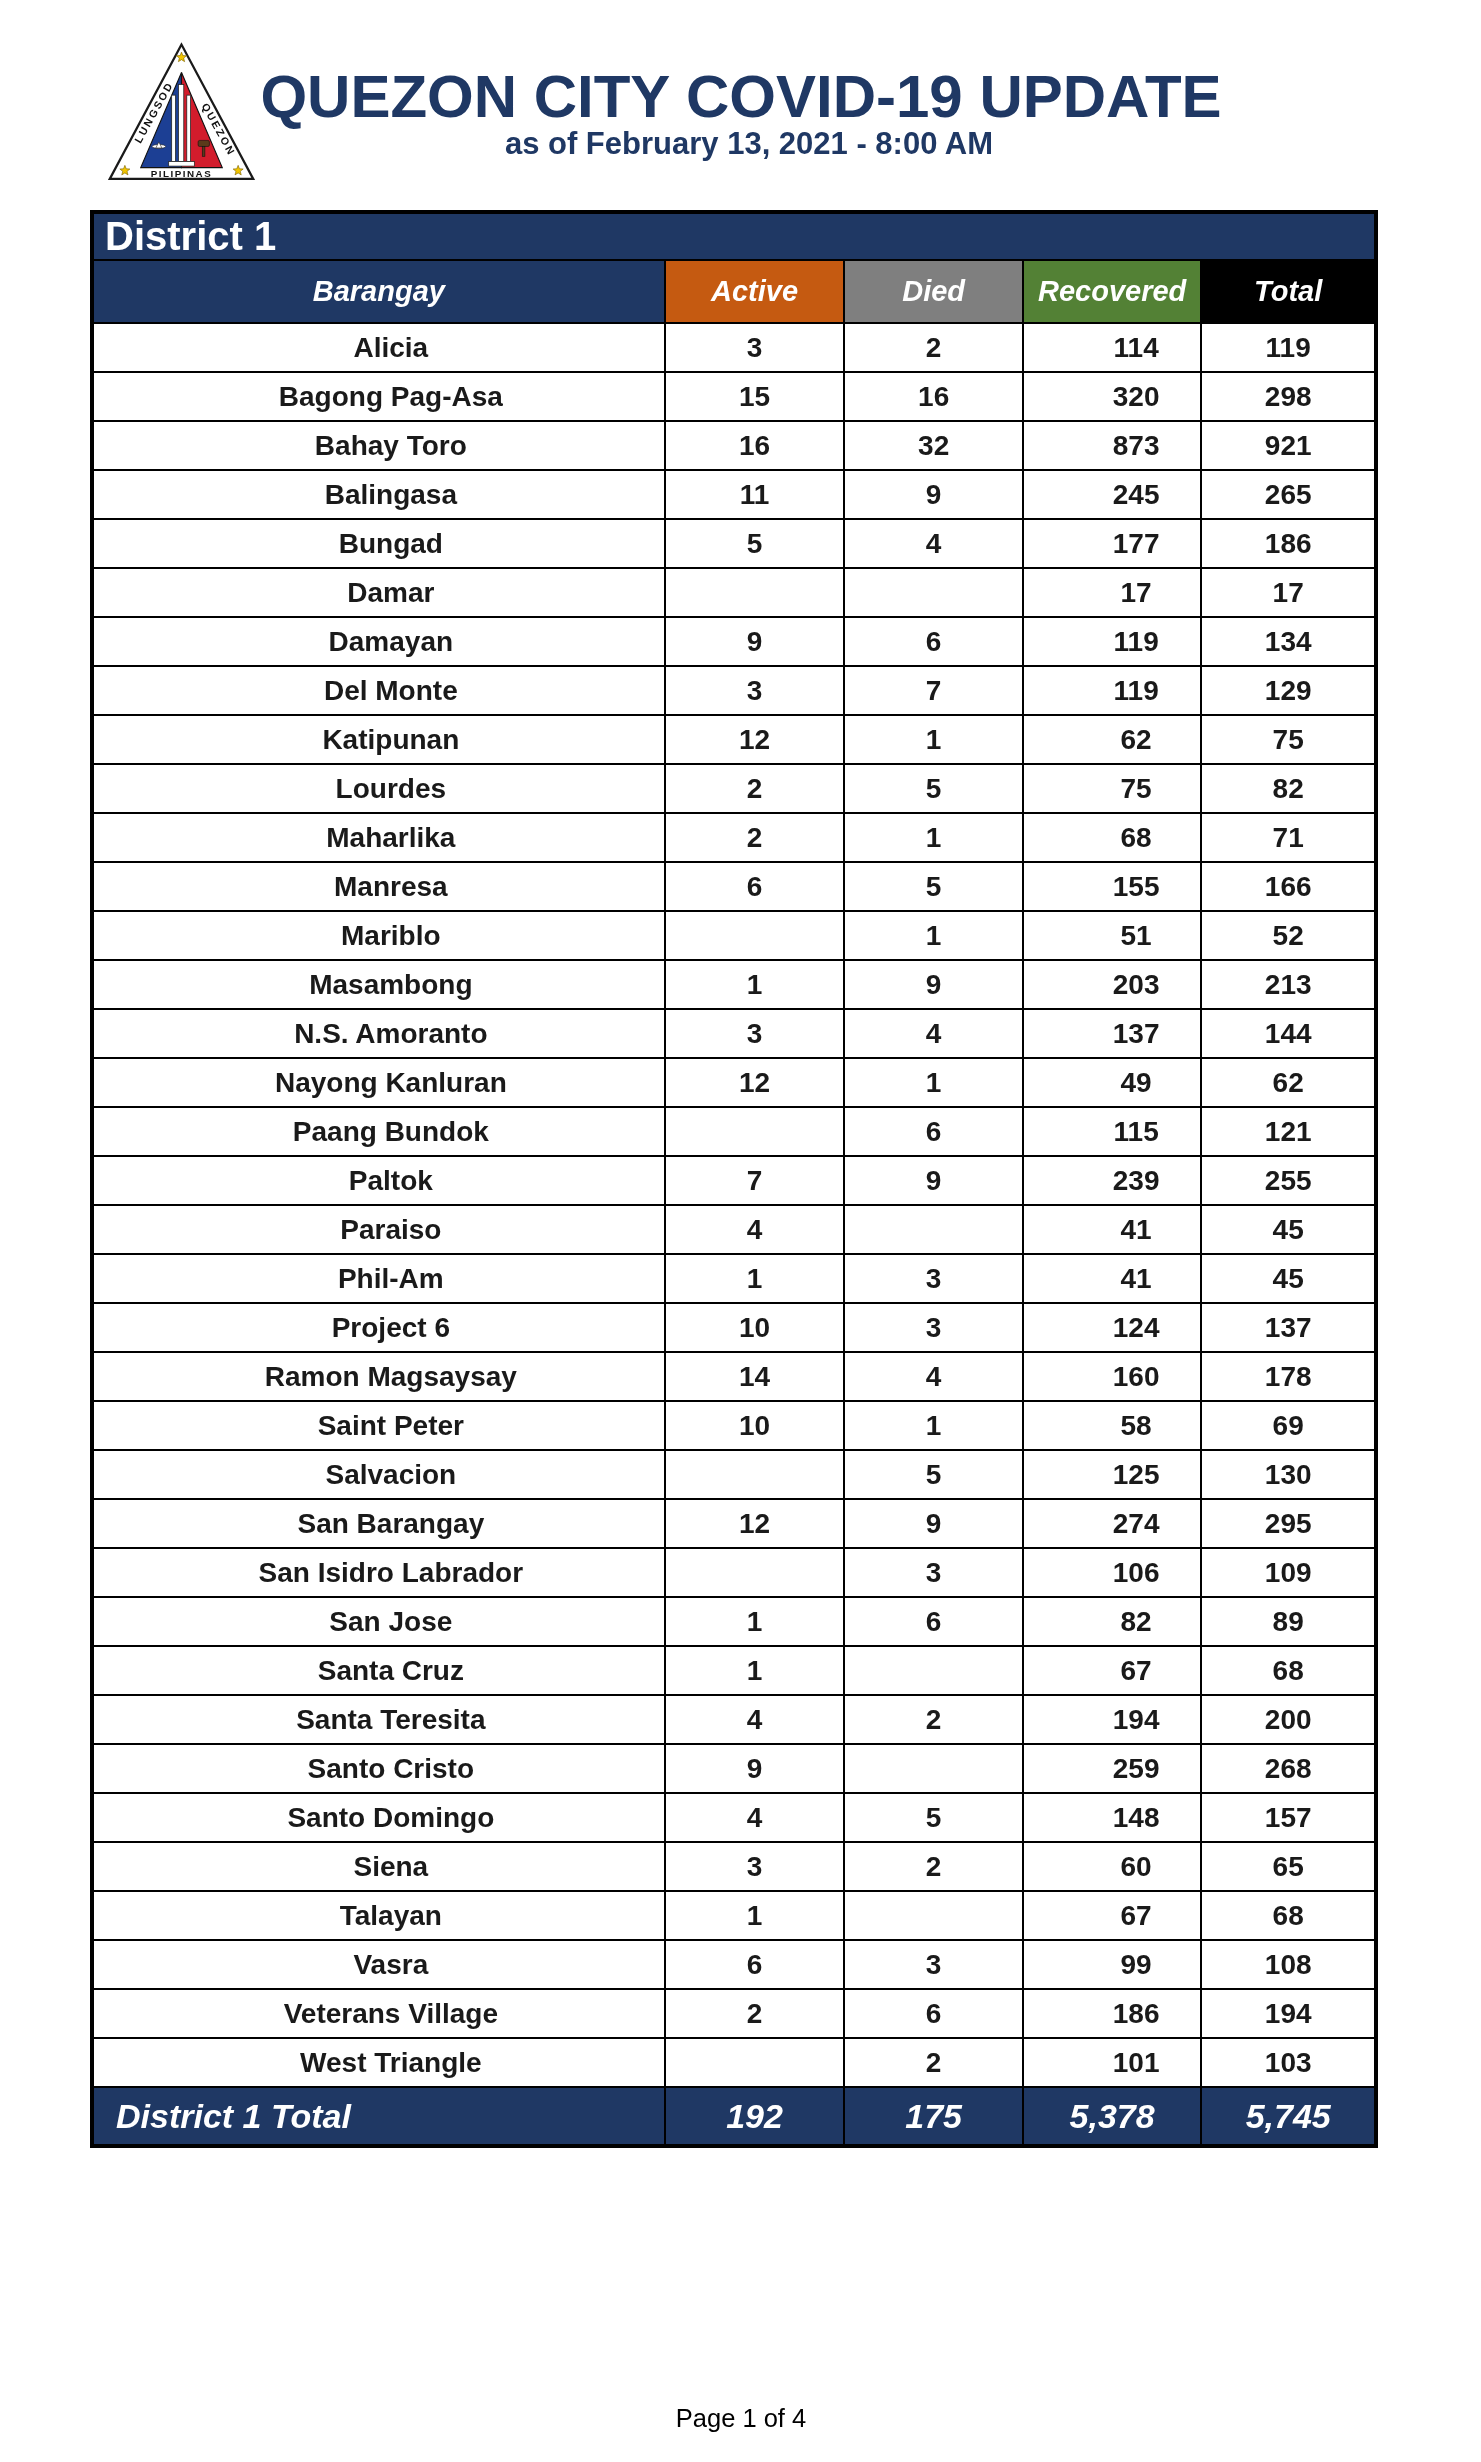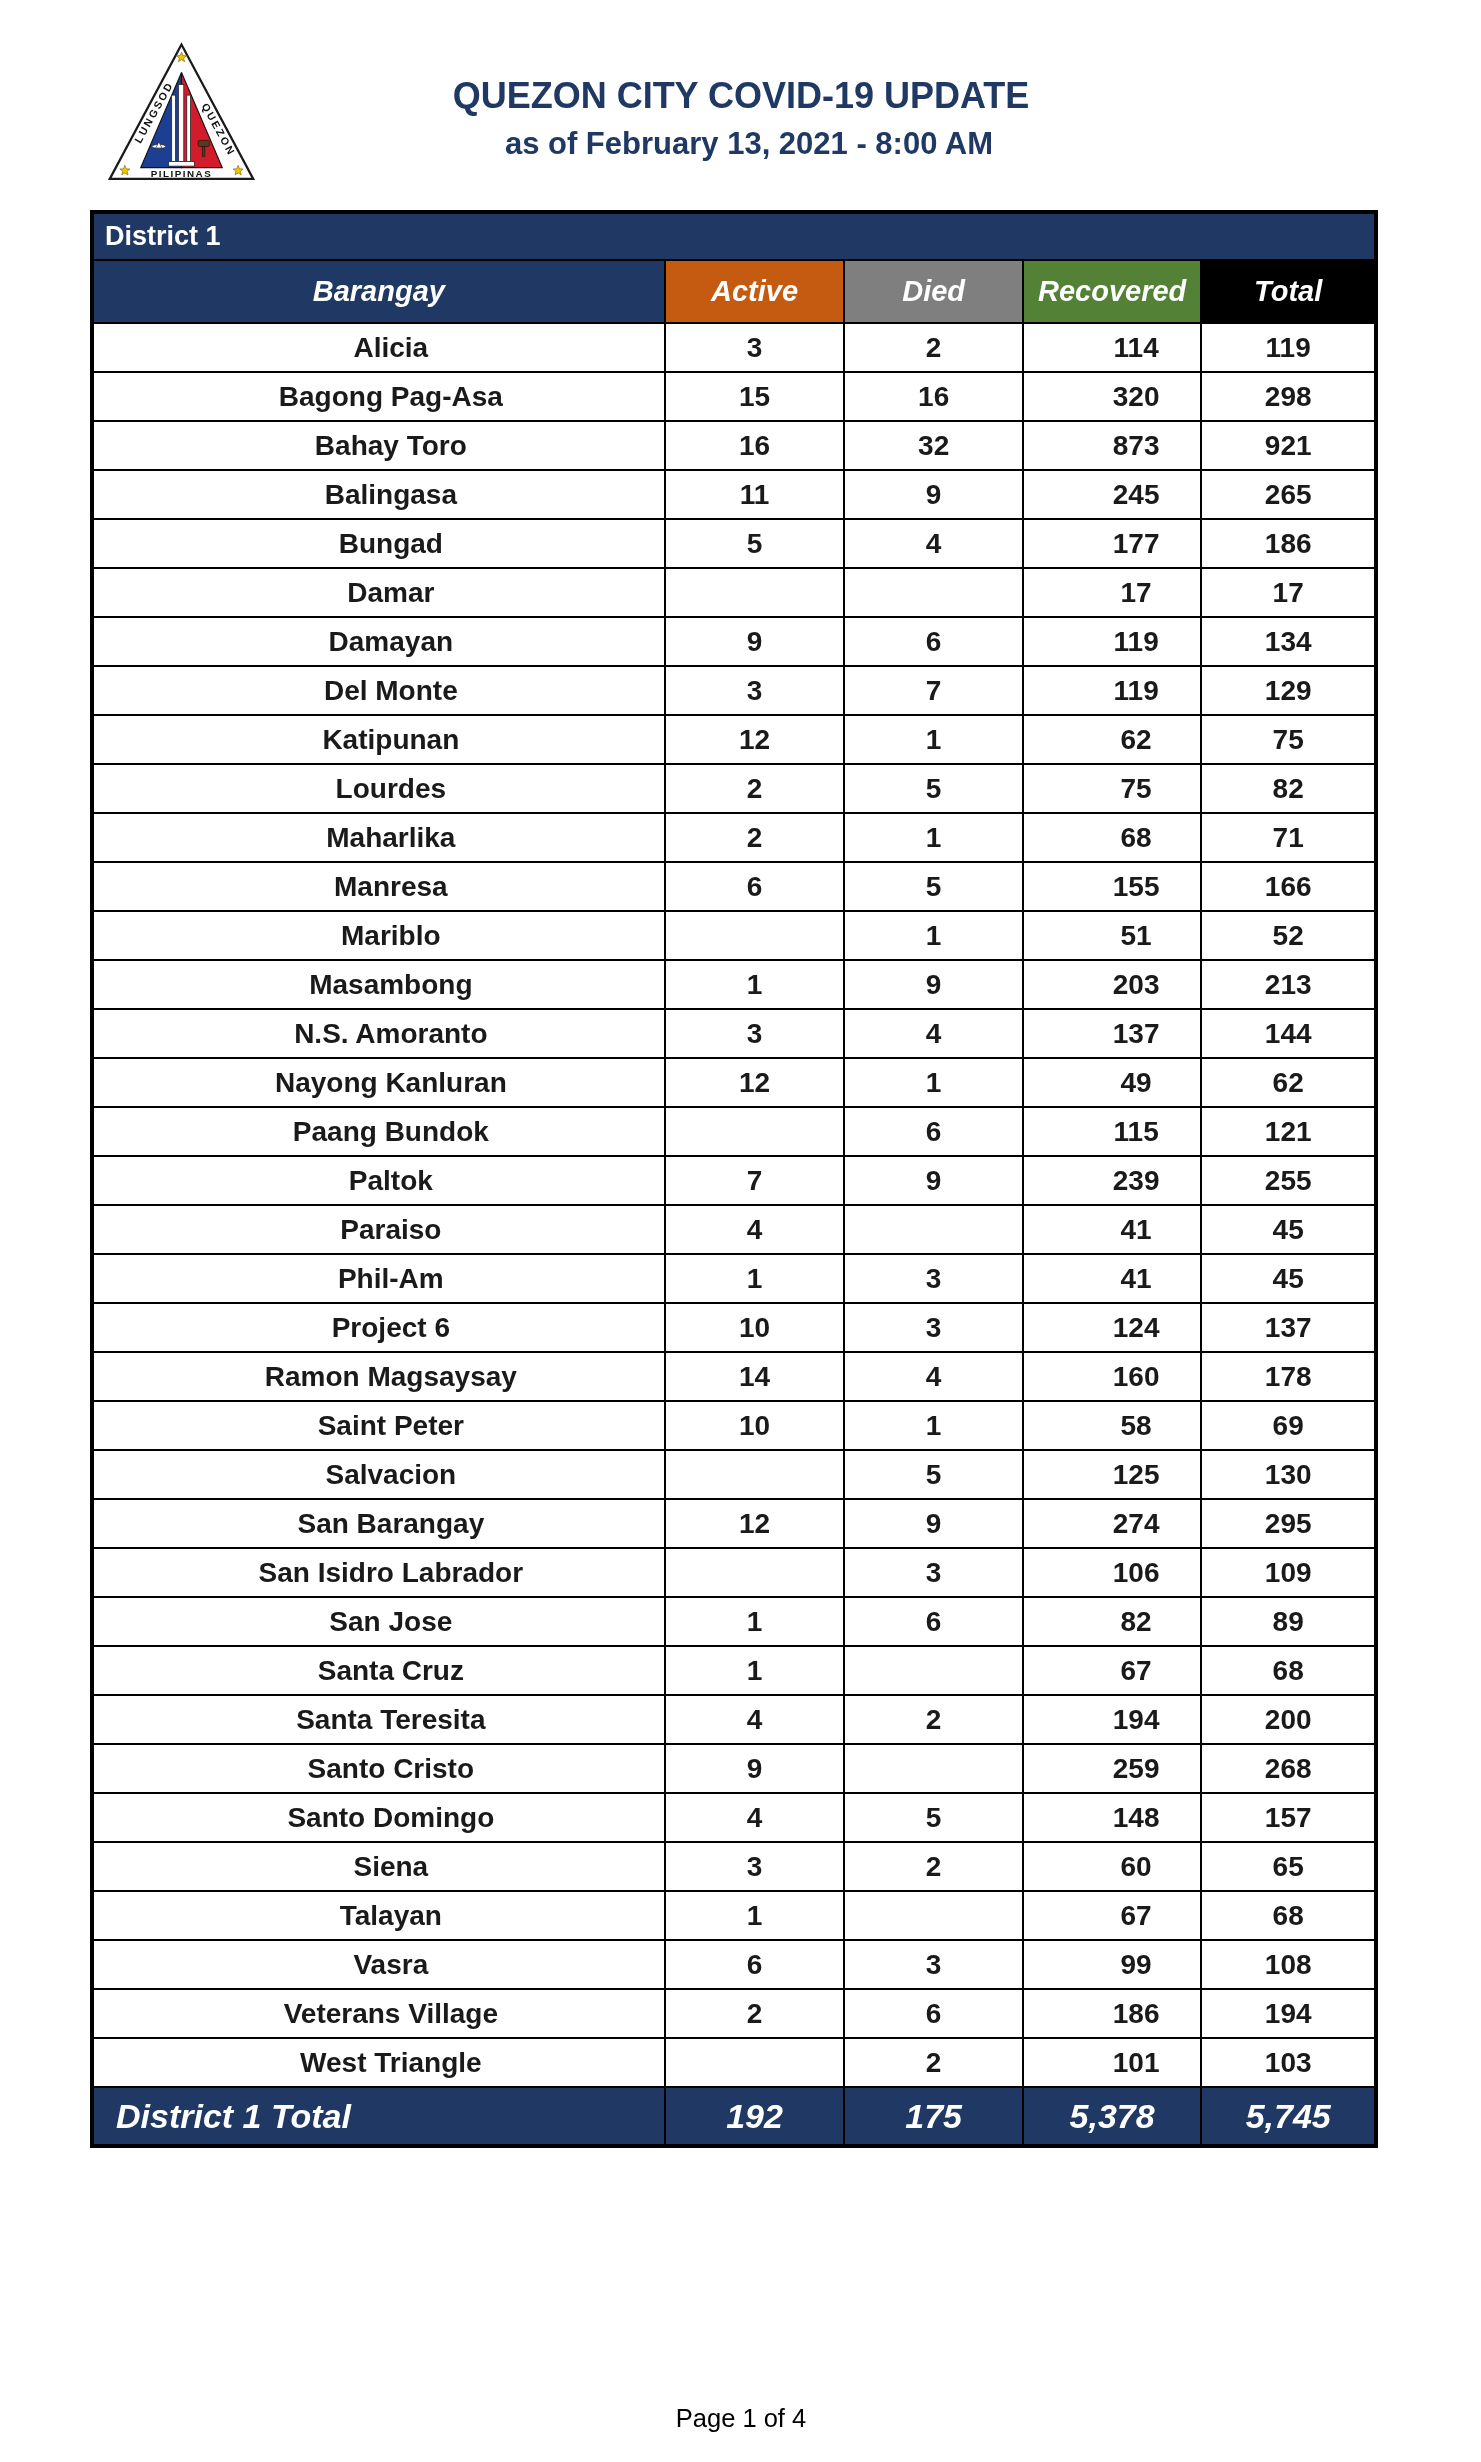--- a/index.html
+++ b/index.html
@@ -9,38 +9,38 @@
     font-family:"Liberation Sans", sans-serif;
   }
   .page { position:absolute; inset:0; background:#fff; }
 
   
   .report-header { position:absolute; top:0; left:0; width:100%; height:199px; }
   .logo { position:absolute; left:106px; top:40px; width:151px; height:145px; }
   .logo svg { width:100%; height:100%; }
   .title {
     position:absolute; top:65px; left:0; width:100%;
-    text-align:center; font-size:36px; font-weight:bold;
-    color:var(--navy); line-height:1.05;margin-top:12px;
+    text-align:center; font-size:60px; font-weight:bold;
+    color:var(--navy); line-height:1.05;
   }
   .subtitle {
     position:absolute; top:126px; left:8px; width:100%;
     text-align:center; font-size:31px; font-weight:bold; color:var(--navy);
   }
 
   
   .covid-table {
     position:absolute; left:90px; top:210px; width:1288px;
     border-collapse:collapse; table-layout:fixed;
     border:4.8px solid #000;
   }
   .covid-table th, .covid-table td { border:2.4px solid #000; overflow:hidden; white-space:nowrap; }
 
   th.district {
-    background:var(--navy); color:#fff; font-size:27px; font-weight:bold;
+    background:var(--navy); color:#fff; font-size:40px; font-weight:bold;
     text-align:left; padding-left:11px; height:48px;
   }
   .col-head {
     color:#fff; font-weight:bold; font-style:italic; font-size:29px;
     text-align:center; height:63px;
   }
   .h-barangay { background:var(--navy); }
   .h-active   { background:var(--orange);margin-top:48px; }
   .h-died     { background:var(--gray); }
   .h-recovered{ background:var(--green); }

